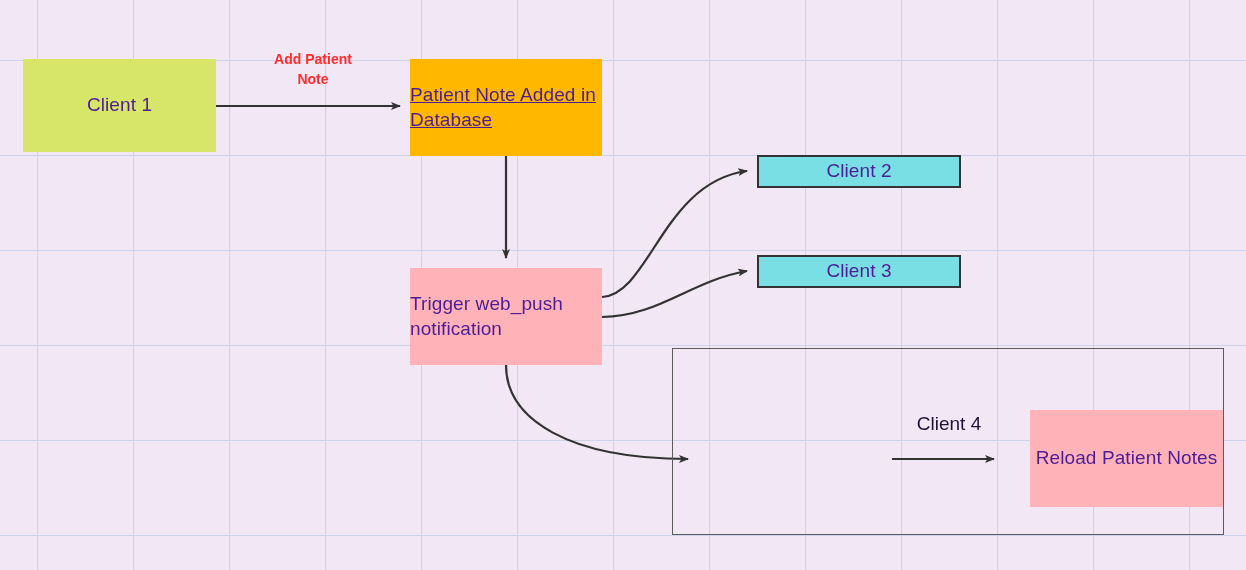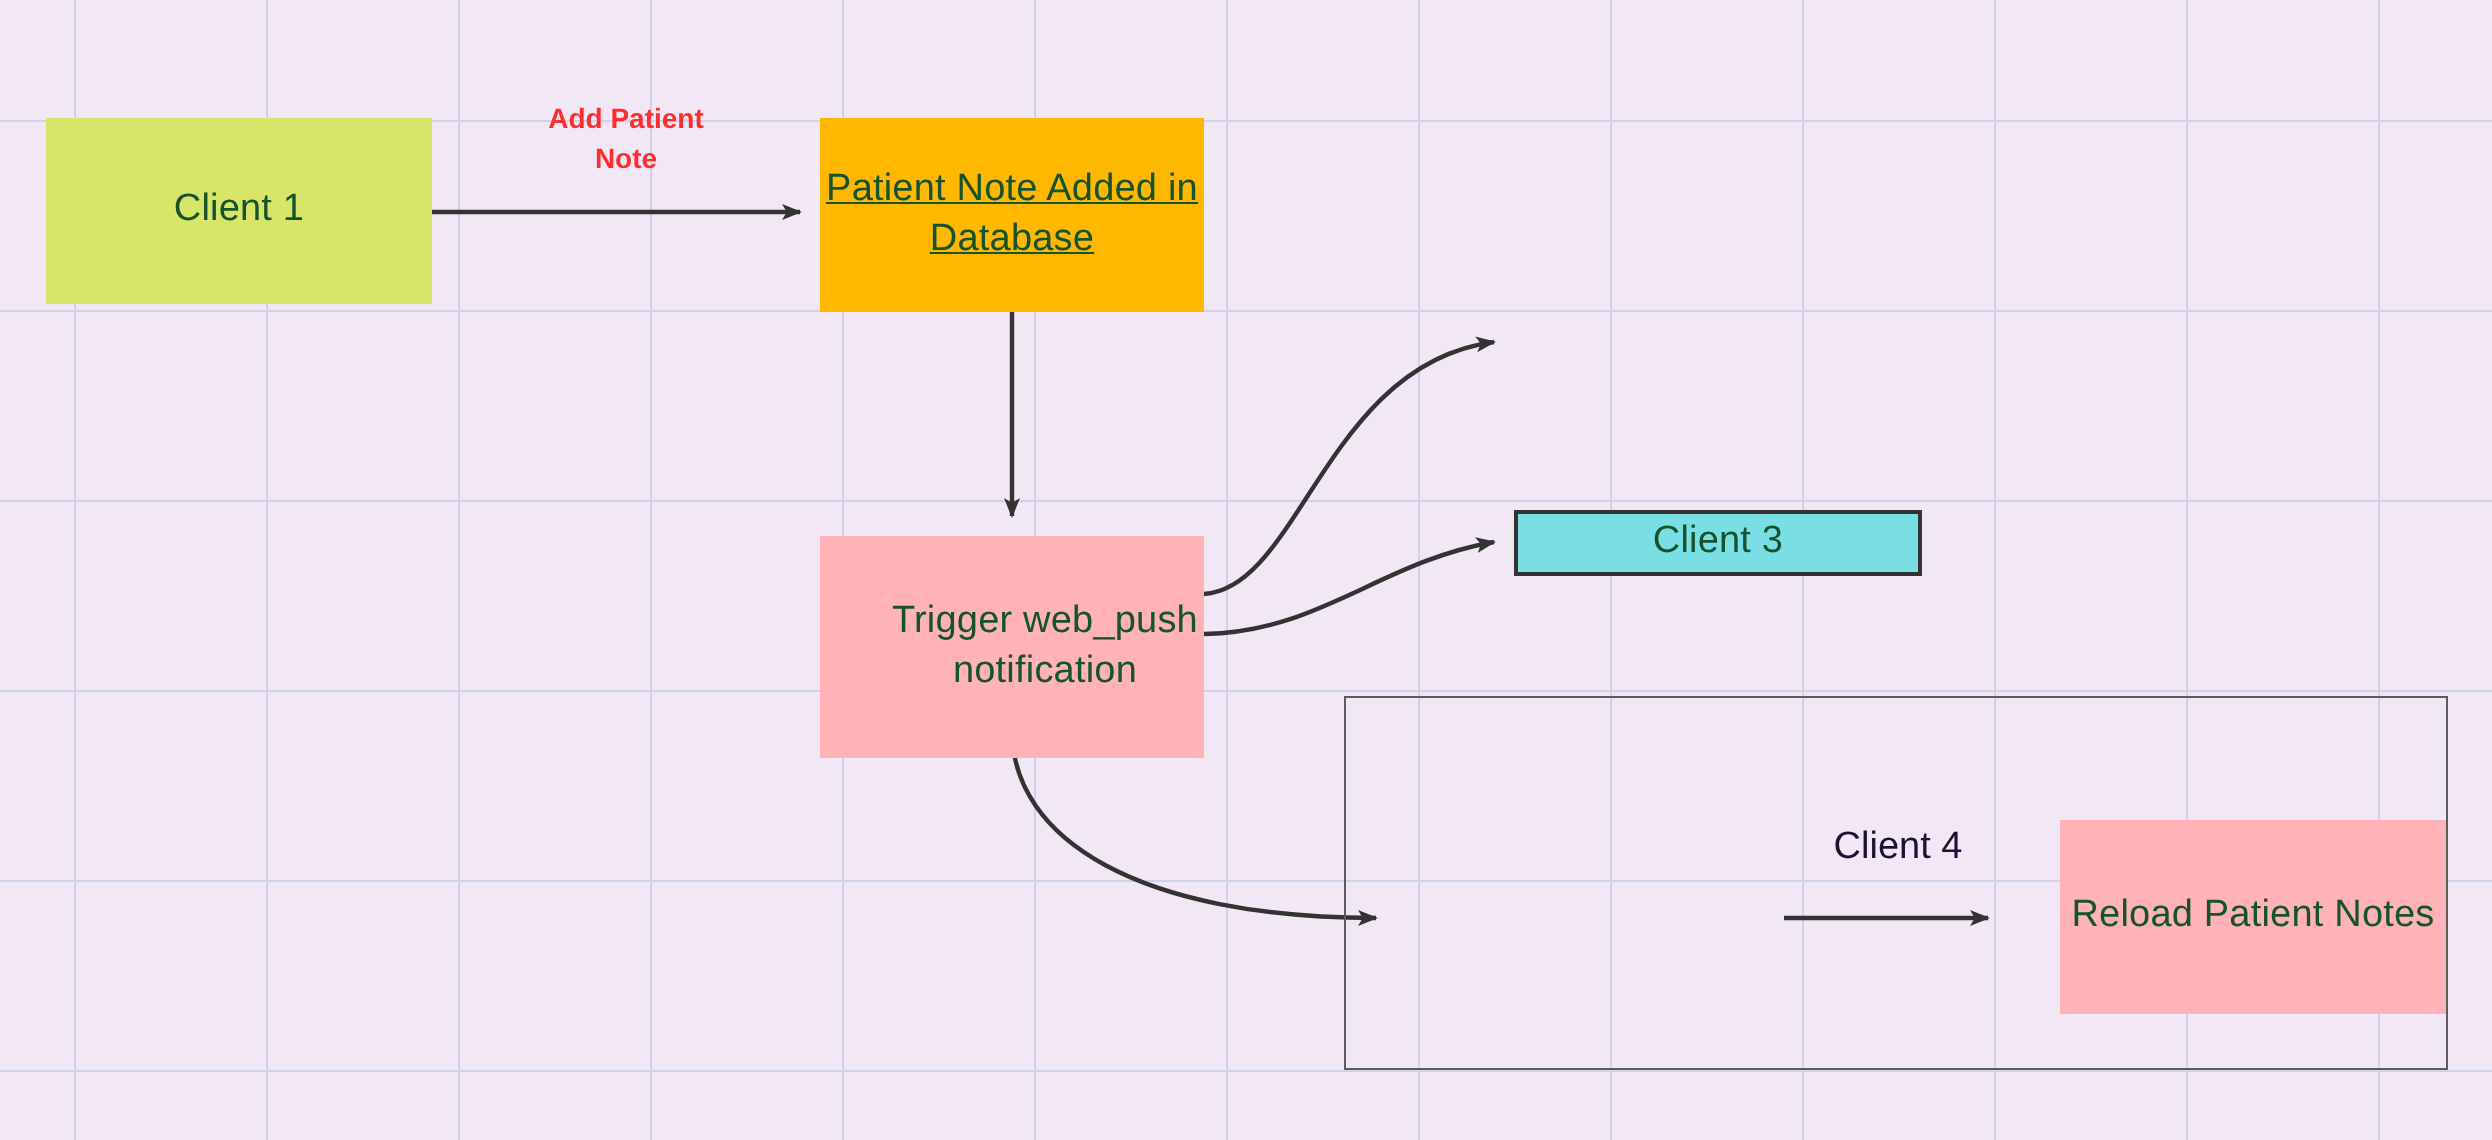--- a/index.html
+++ b/index.html
@@ -28,22 +28,21 @@
     width: 1246px;
     height: 570px;
     pointer-events: none;
   }
   .node {
     position: absolute;
     box-sizing: border-box;
     display: flex;
     align-items: center;
     justify-content: center;
-    text-align: center;
-    color: #14532d;
+    color: #4c1d95;
     font-size: 19px;
     line-height: 1.28;
     letter-spacing: 0.1px;
   }
   .node-green  { background: #d7e668; }
   .node-orange { background: #ffb700; text-decoration: underline; }
   .node-pink   { background: #ffb3b9; }
   .node-cyan   { background: #79dfe5; border: 2px solid #333333; }
   .node-yellow { background: #fff229; }
 
@@ -101,24 +100,27 @@
   <div class="group-label" style="left:879px; top:365px; width:140px;margin-top:48px;">Client 4</div>
 
   <div class="node node-green" style="left:23px; top:59px; width:193px; height:93px;">
     <span>Client 1</span>
   </div>
 
   <div class="node node-orange" style="left:410px; top:59px; width:192px; height:97px;">
     <span>Patient Note Added in Database</span>
   </div>
 
-  <div class="node node-pink" style="left:410px; top:268px; width:192px; height:111px;padding-left:33px;">
+  <div class="node node-pink" style="left:410px; top:268px; width:192px; height:97px;">
     <span>Trigger web_push notification</span>
   </div>
 
+  <div class="node node-cyan" style="left:757px; top:155px; width:204px; height:33px;">
+    <span>Client 2</span>
+  </div>
 
   <div class="node node-cyan" style="left:757px; top:255px; width:204px; height:33px;">
     <span>Client 3</span>
   </div>
 
 
   <div class="node node-pink" style="left:1004px; top:410px; width:193px; height:97px;margin-left:26px;">
     <span>Reload Patient Notes</span>
   </div>
 

